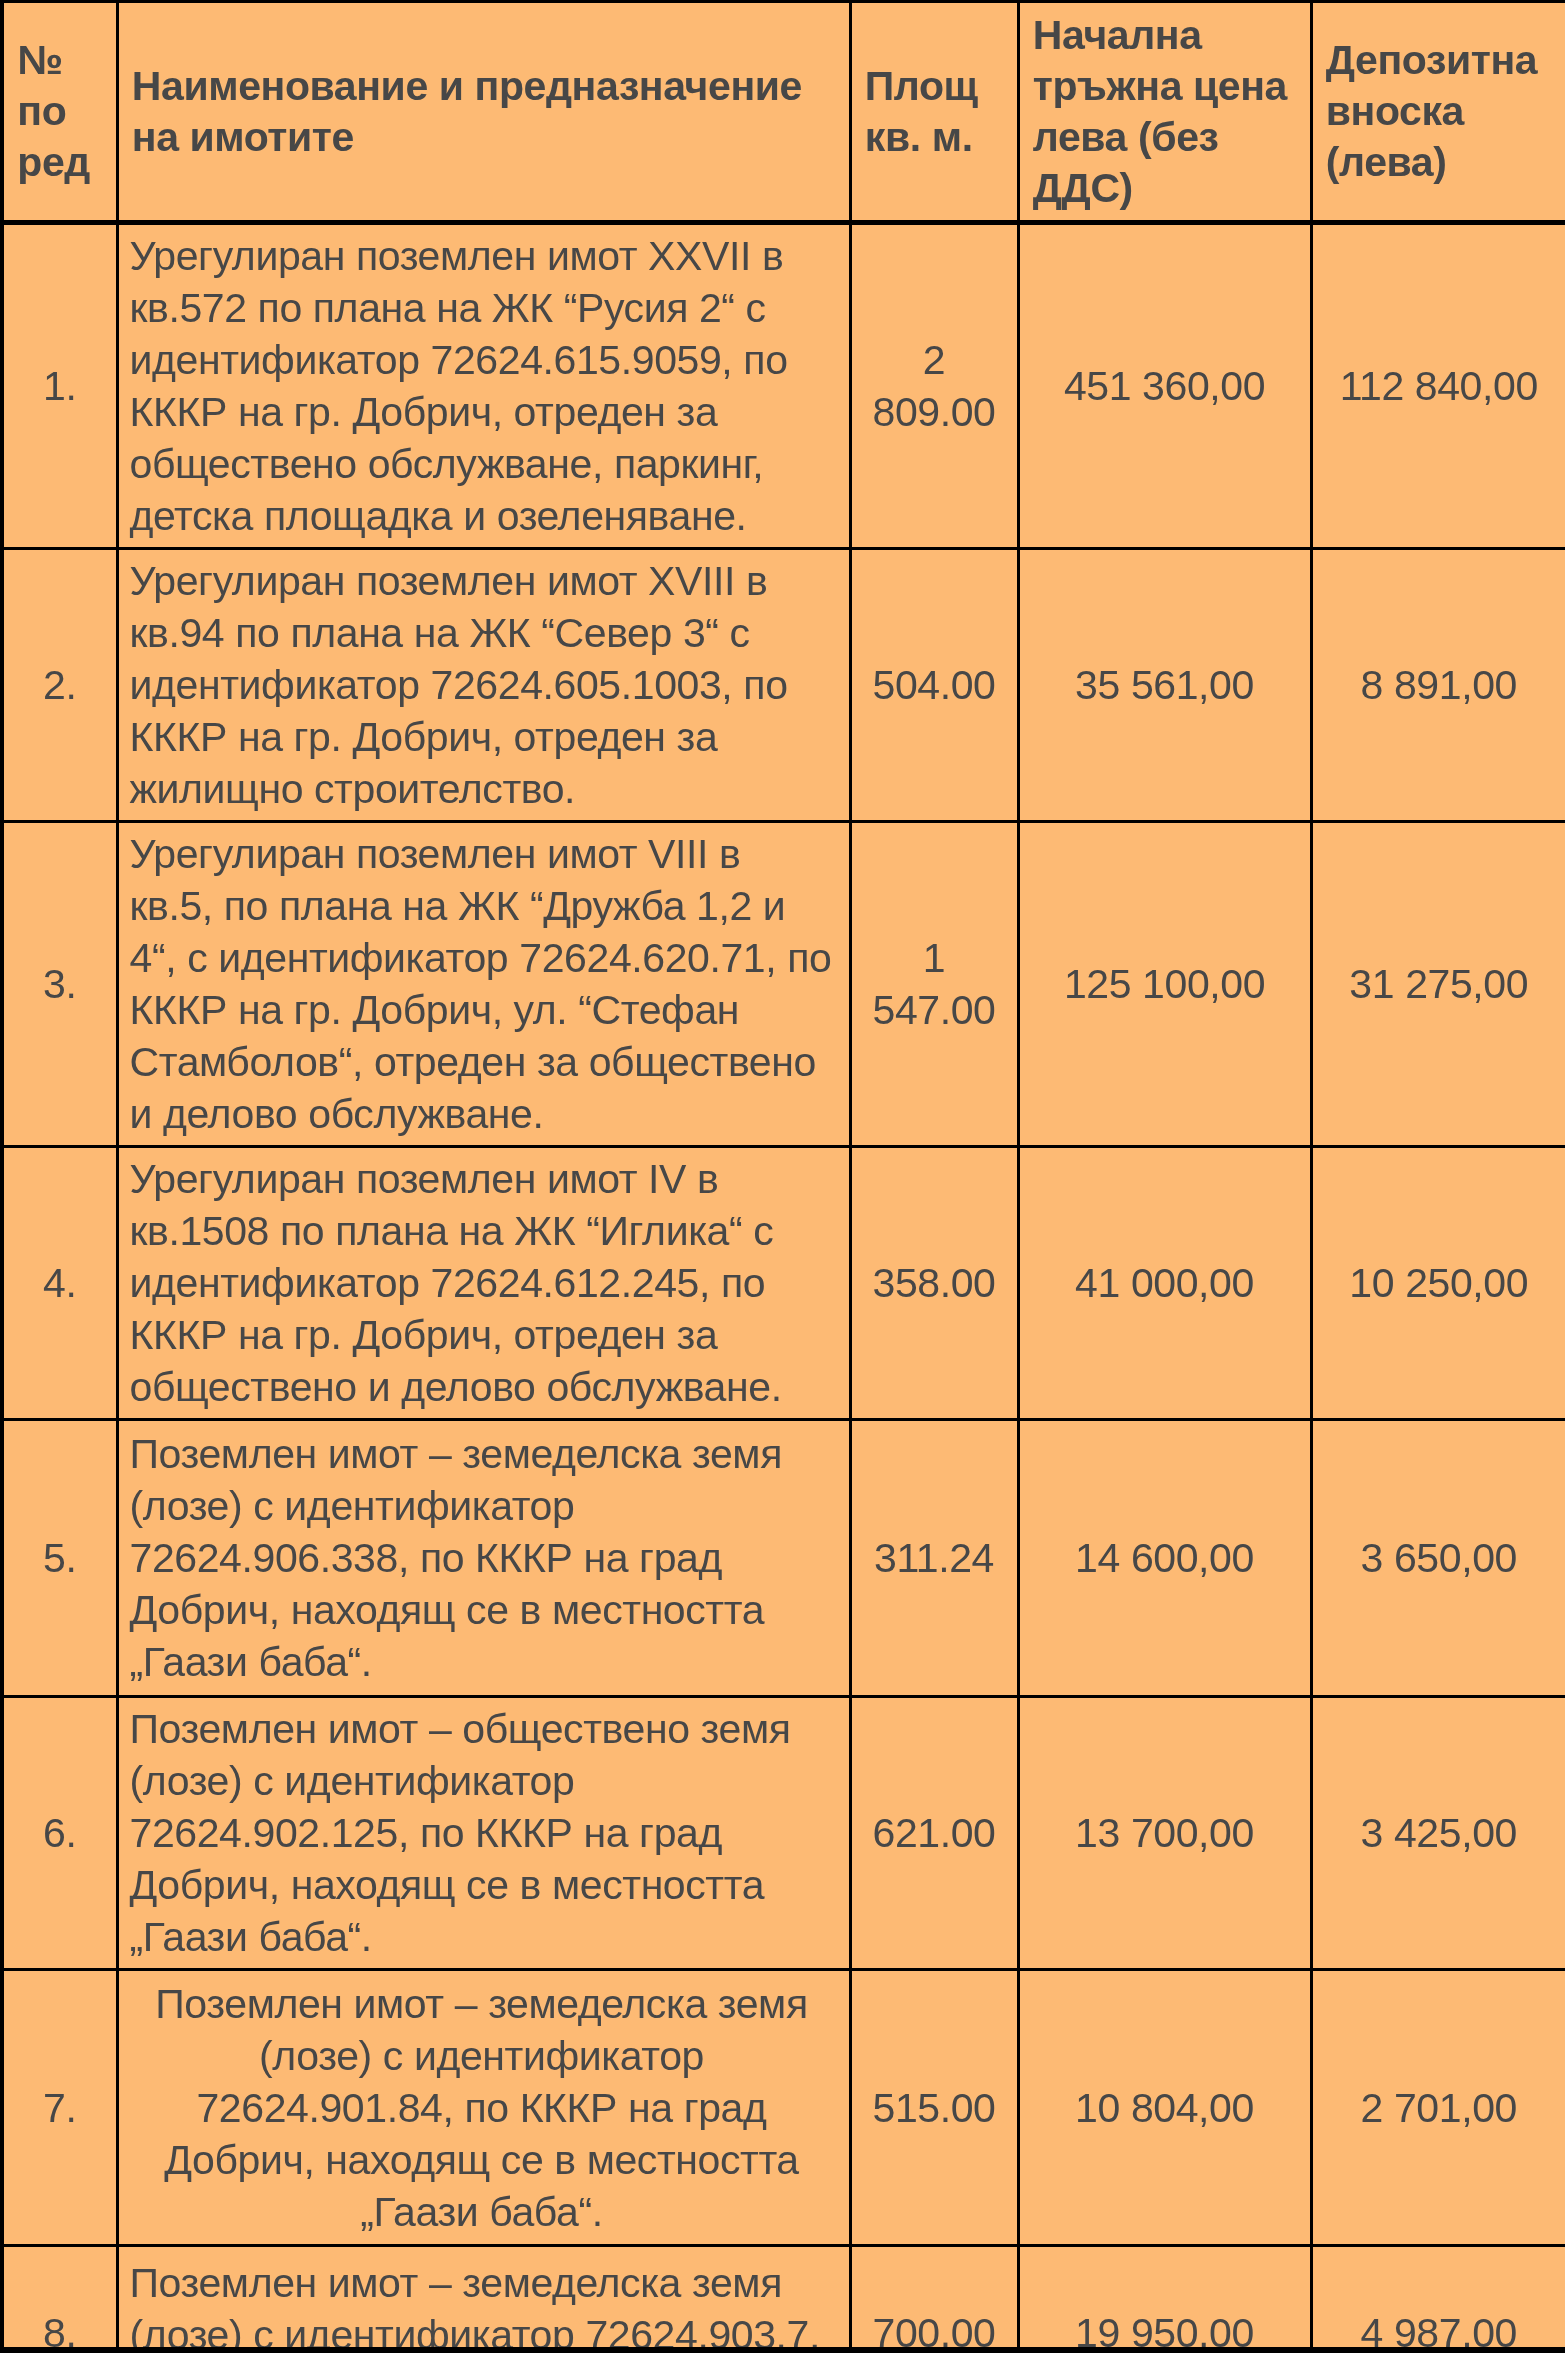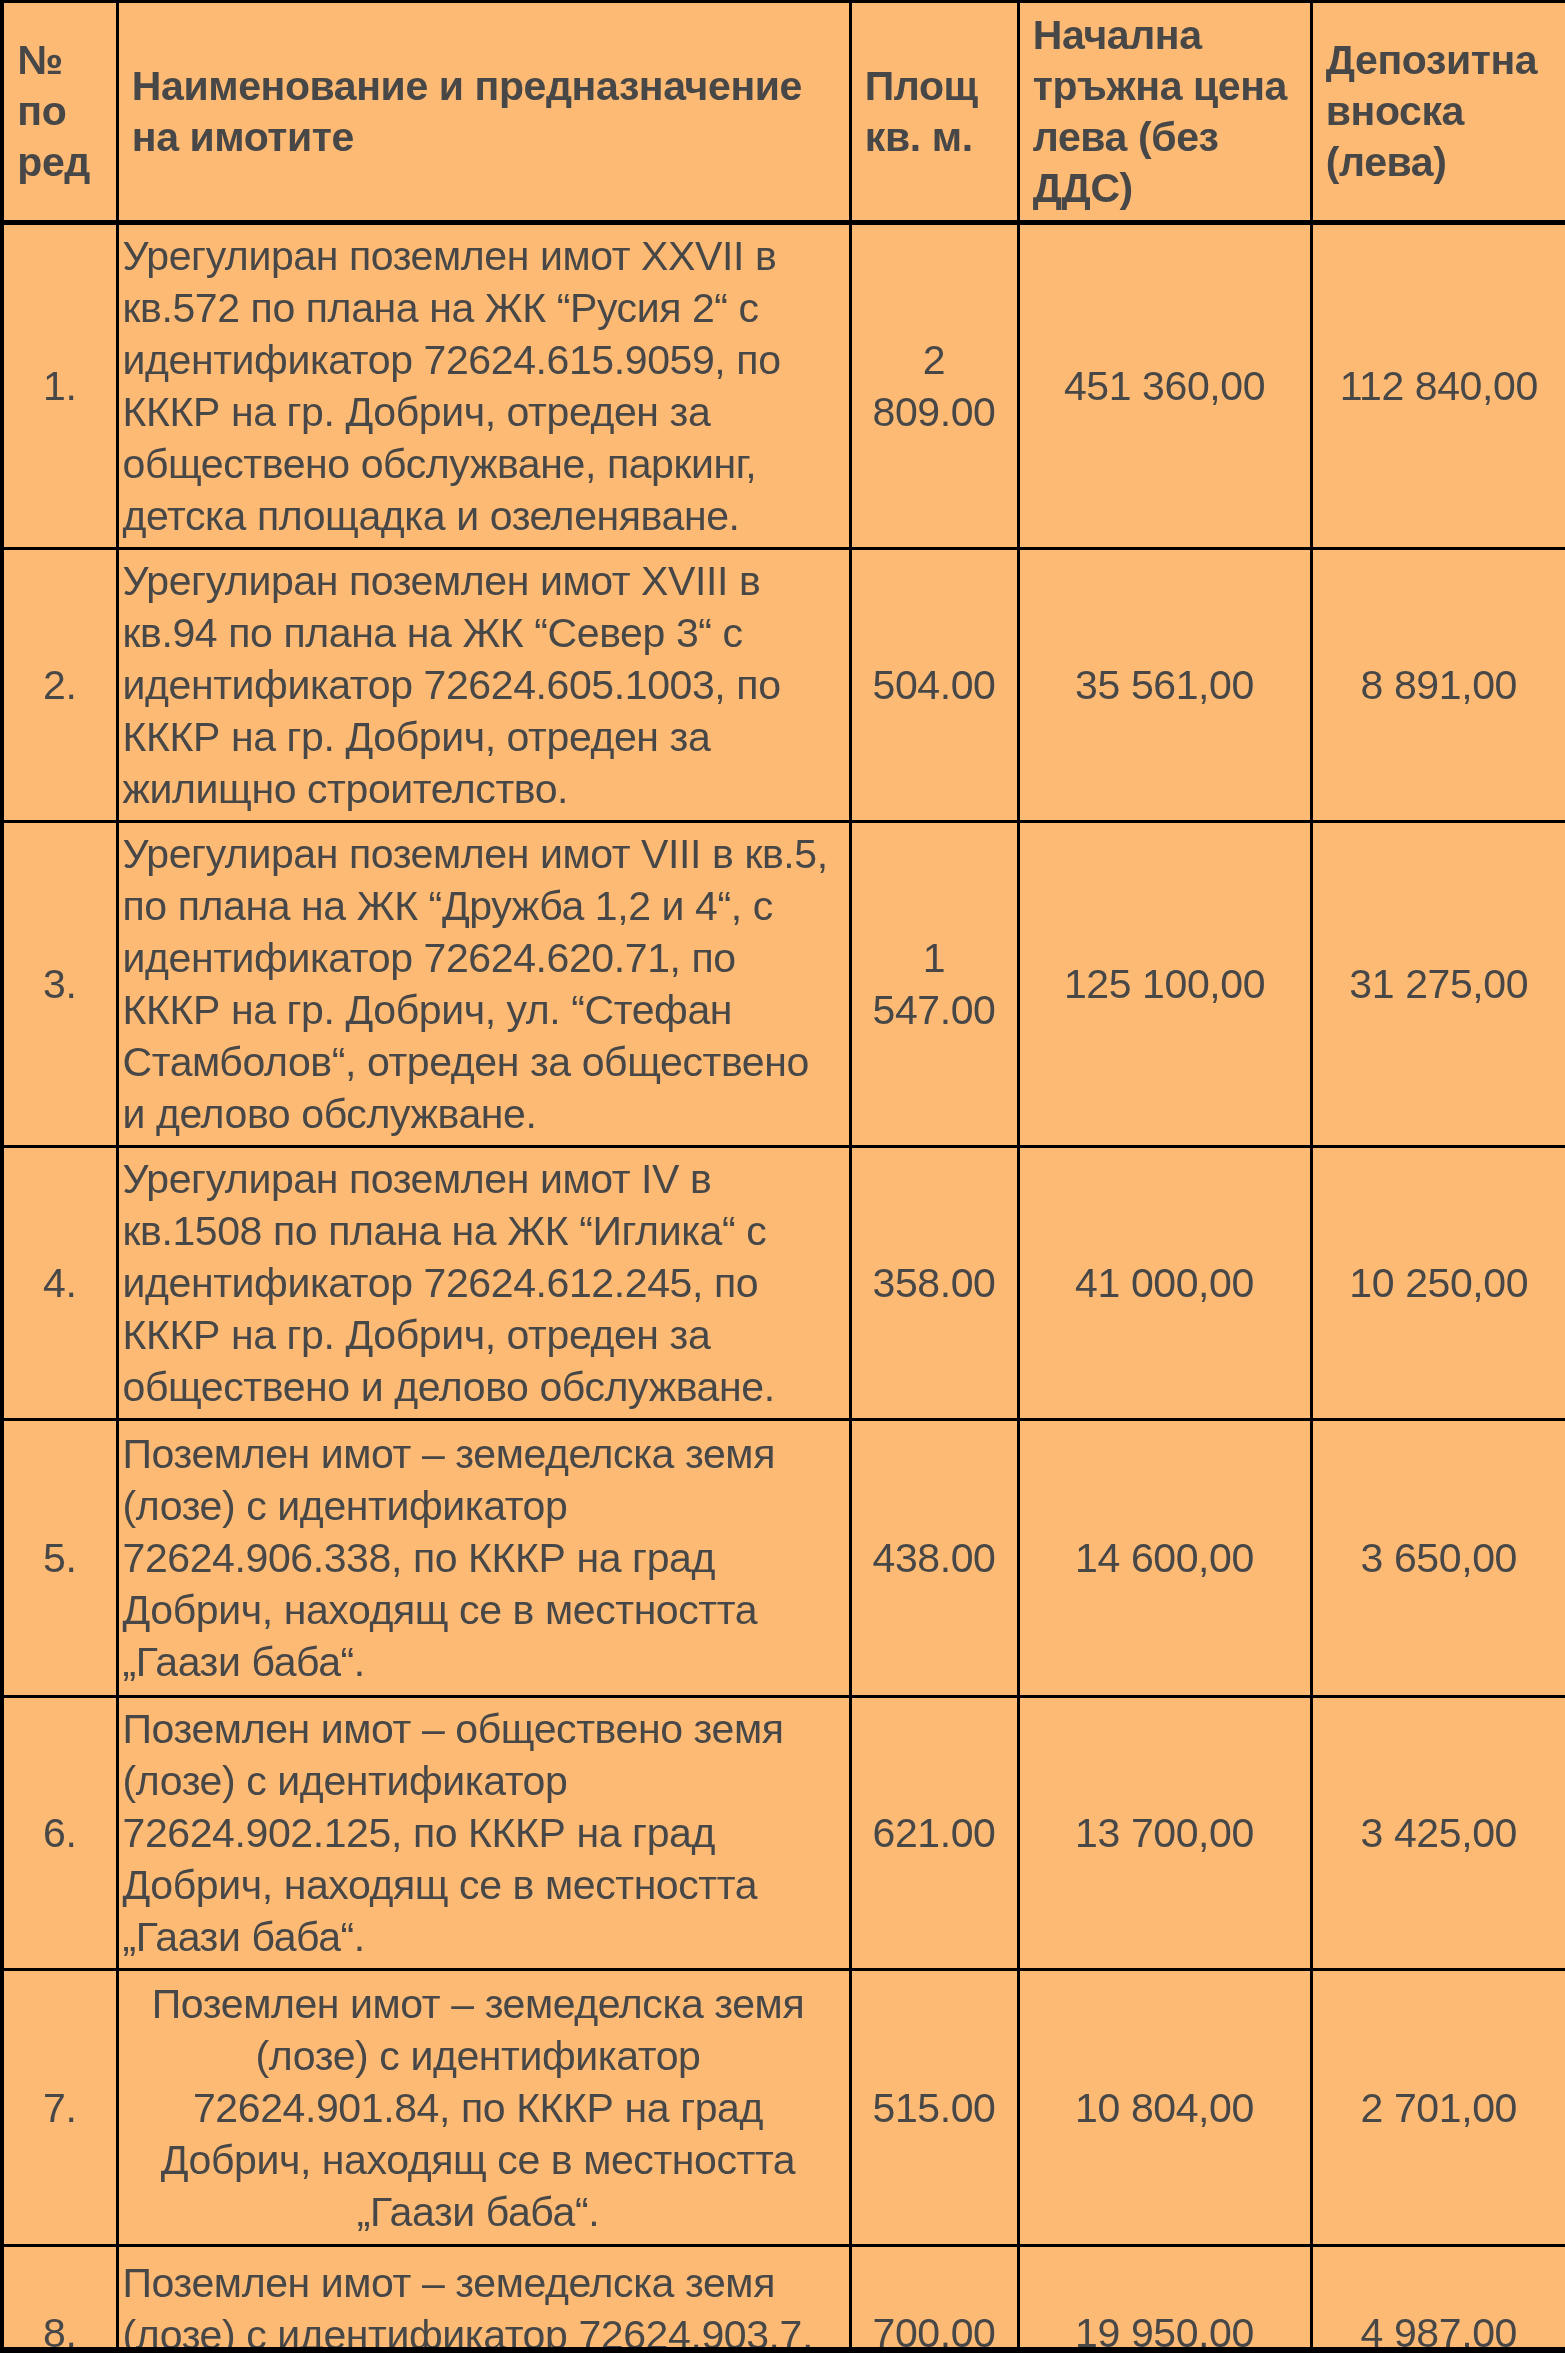--- a/index.html
+++ b/index.html
@@ -44,21 +44,21 @@
     text-align-last:left;
   }
   
   table.auction tbody td{
     font-size:41px;
     line-height:52px;
     letter-spacing:-0.4px;
     vertical-align:middle;
   }
   td.cnum{ text-align:center; padding:0 8.3px; }
-  td.cdesc{ text-align:left; padding:5px 15px 5px 4px; }
+  td.cdesc{ text-align:left; padding:5px 15px 5px 11px; }
   td.carea, td.cprice, td.cdep{ text-align:center; padding:0 11.6px; }
   
   tr.r1 > td{height:317px;}
   tr.r2 > td{height:263px;}
   tr.r3 > td{height:312px;}
   tr.r4 > td{height:263px;}
   tr.r5 > td{height:277px;}
   tr.r6 > td{height:263px;}
   tr.r7 > td{height:276px;text-align:center;}
   tr.r8 > td{height:166px;}
@@ -118,21 +118,21 @@
       <tr class="r4">
         <td class="cnum">4.</td>
         <td class="cdesc">Урегулиран поземлен имот IV в кв.1508 по плана на ЖК “Иглика“ с идентификатор 72624.612.245, по КККР на гр. Добрич, отреден за обществено и делово обслужване.</td>
         <td class="carea">358.00</td>
         <td class="cprice">41 000,00</td>
         <td class="cdep">10 250,00</td>
       </tr>
       <tr class="r5">
         <td class="cnum">5.</td>
         <td class="cdesc">Поземлен имот – земеделска земя (лозе) с идентификатор 72624.906.338, по КККР на град Добрич, находящ се в местността „Гаази баба“.</td>
-        <td class="carea">438.00</td>
+        <td class="carea">311.24</td>
         <td class="cprice">14 600,00</td>
         <td class="cdep">3 650,00</td>
       </tr>
       <tr class="r6">
         <td class="cnum">6.</td>
         <td class="cdesc">Поземлен имот – обществено земя (лозе) с идентификатор 72624.902.125, по КККР на град Добрич, находящ се в местността „Гаази баба“.</td>
         <td class="carea">621.00</td>
         <td class="cprice">13 700,00</td>
         <td class="cdep">3 425,00</td>
       </tr>

